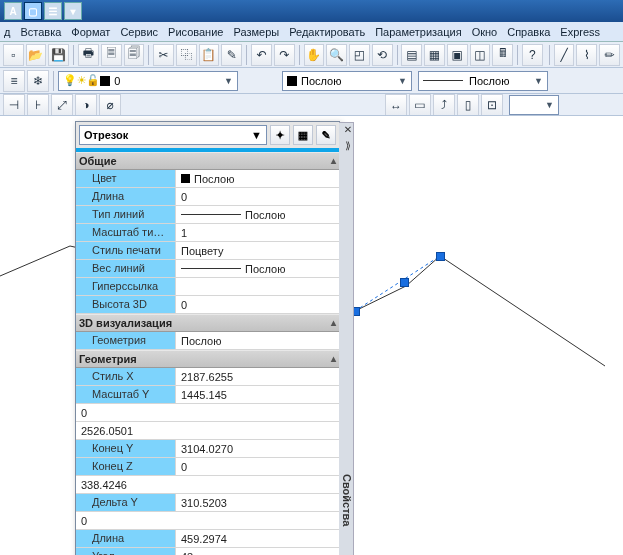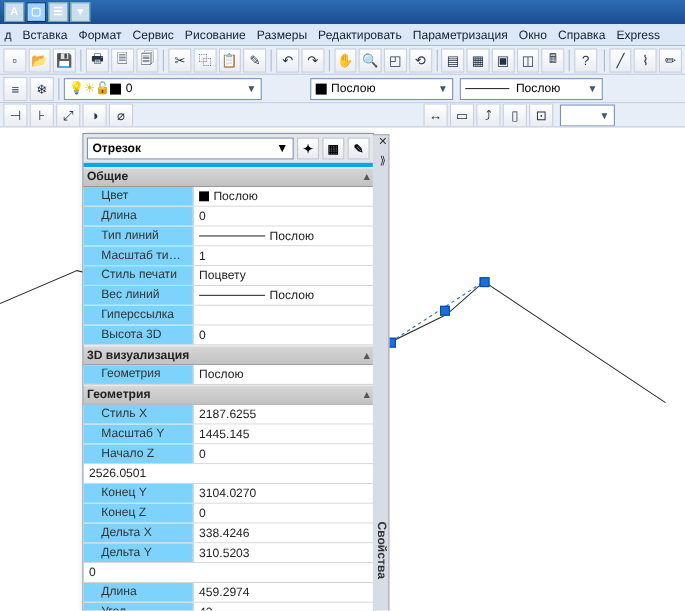--- a/index.html
+++ b/index.html
@@ -359,21 +359,20 @@
           <span>2187.6255</span>
         </div>
       </div>
     <div class="prop-row">
         <div class="label">Масштаб Y</div>
         <div class="value">
           <span>1445.145</span>
         </div>
       </div>
     <div class="prop-row">
-        <div class="label">Начало Z</div>
         <div class="value">
           <span>0</span>
         </div>
       </div>
     <div class="prop-row">
         <div class="value">
           <span>2526.0501</span>
         </div>
       </div>
     <div class="prop-row">
@@ -382,21 +381,20 @@
           <span>3104.0270</span>
         </div>
       </div>
     <div class="prop-row">
         <div class="label">Конец Z</div>
         <div class="value">
           <span>0</span>
         </div>
       </div>
     <div class="prop-row">
-        <div class="label">Дельта X</div>
         <div class="value">
           <span>338.4246</span>
         </div>
       </div>
     <div class="prop-row">
         <div class="label">Дельта Y</div>
         <div class="value">
           <span>310.5203</span>
         </div>
       </div>

